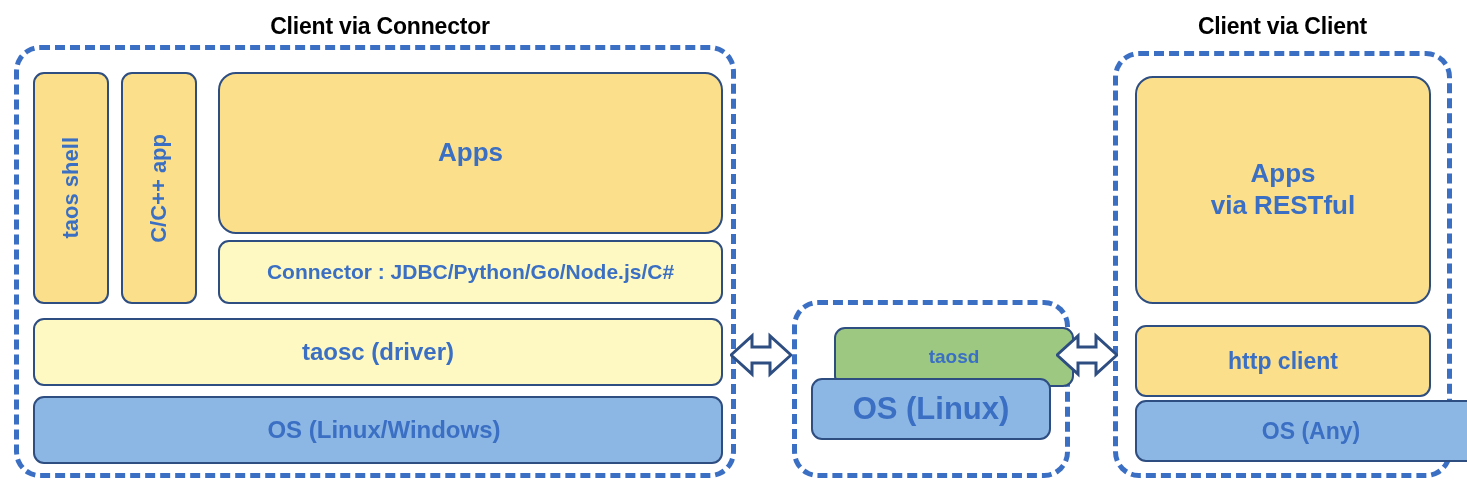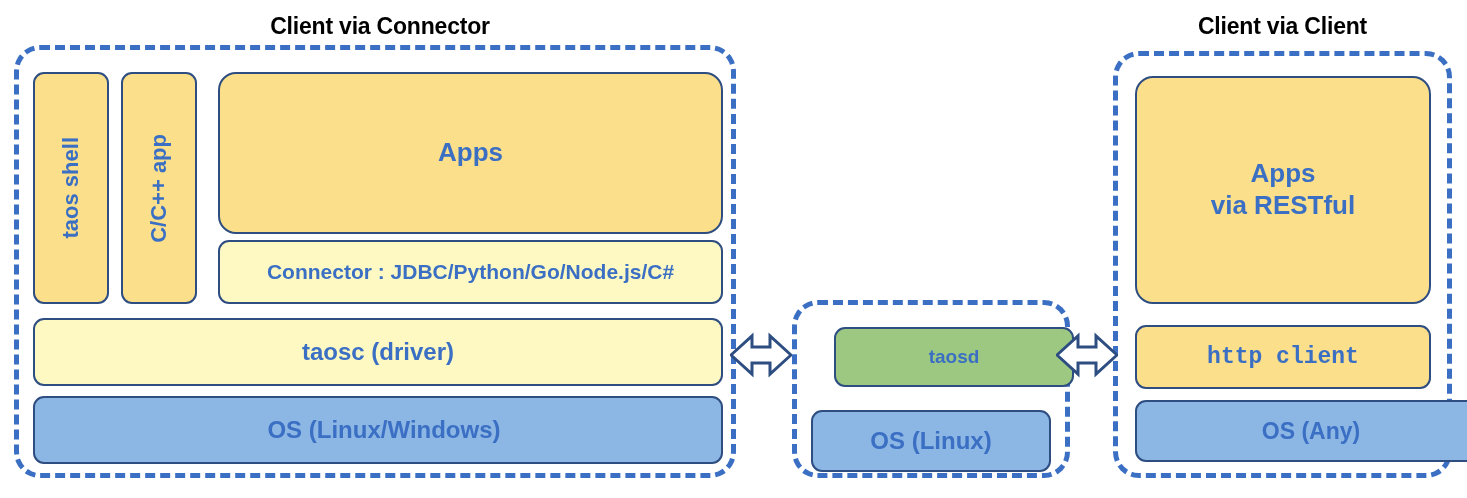--- a/index.html
+++ b/index.html
@@ -82,28 +82,28 @@
   #blk-connector  { left: 218px; top: 240px; width: 505px; height: 64px;
                     font-size: 21px; }
   #blk-taosc      { left: 33px;  top: 318px; width: 690px; height: 68px;
                     font-size: 24px; }
   #blk-os-left    { left: 33px;  top: 396px; width: 690px; height: 68px;
                     font-size: 24px; padding-left: 12px; }
 
   
   #blk-taosd      { left: 811px; top: 327px; width: 240px; height: 60px;
                     font-size: 19px; margin-left: 23px; }
-  #blk-os-server  { left: 811px; top: 410px; width: 240px; height: 62px;
-                    font-size: 24px; }
+  #blk-os-server  { left: 811px; top: 378px; width: 240px; height: 62px;
+                    font-size: 31px; }
 
   
   #blk-apps-rest  { left: 1135px; top: 76px;  width: 296px; height: 228px;
                     border-radius: 18px; font-size: 26px; }
-  #blk-http       { left: 1135px; top: 325px; width: 296px; height: 64px;
-                    font-size: 23px; font-family: Liberation Mono, monospace; }
+  #blk-http       { left: 1135px; top: 325px; width: 296px; height: 72px;
+                    font-size: 23px; }
   #blk-os-rest    { left: 1135px; top: 400px; width: 352px; height: 62px;
                     font-size: 23px; }
 
   
   .arrow {
     position: absolute;
     top: 326px;
     width: 62px;
     height: 58px;
   }

